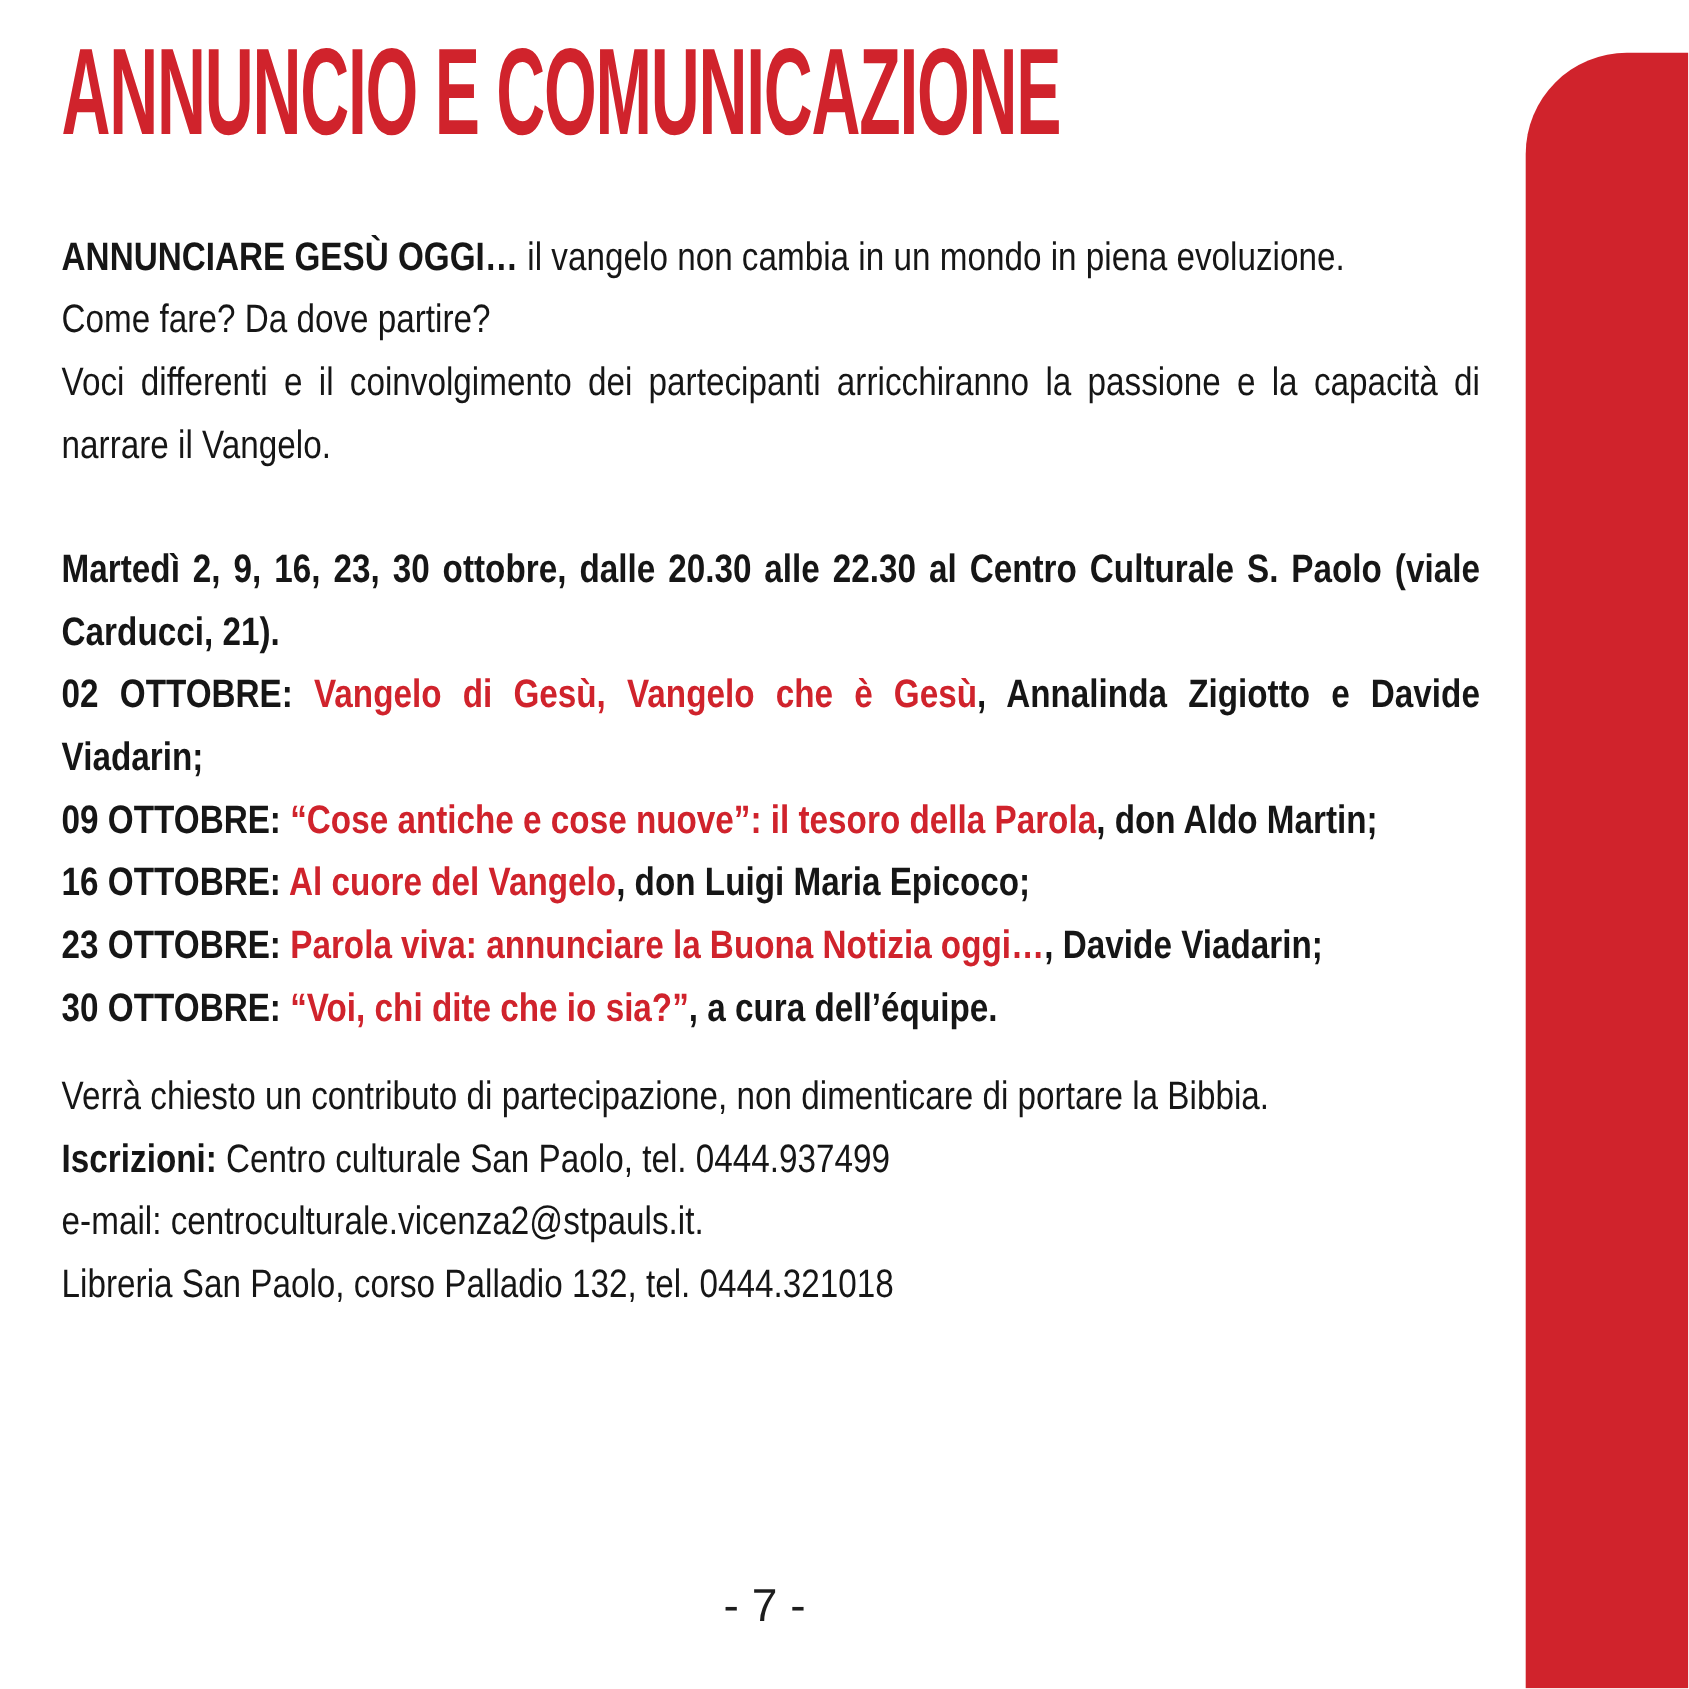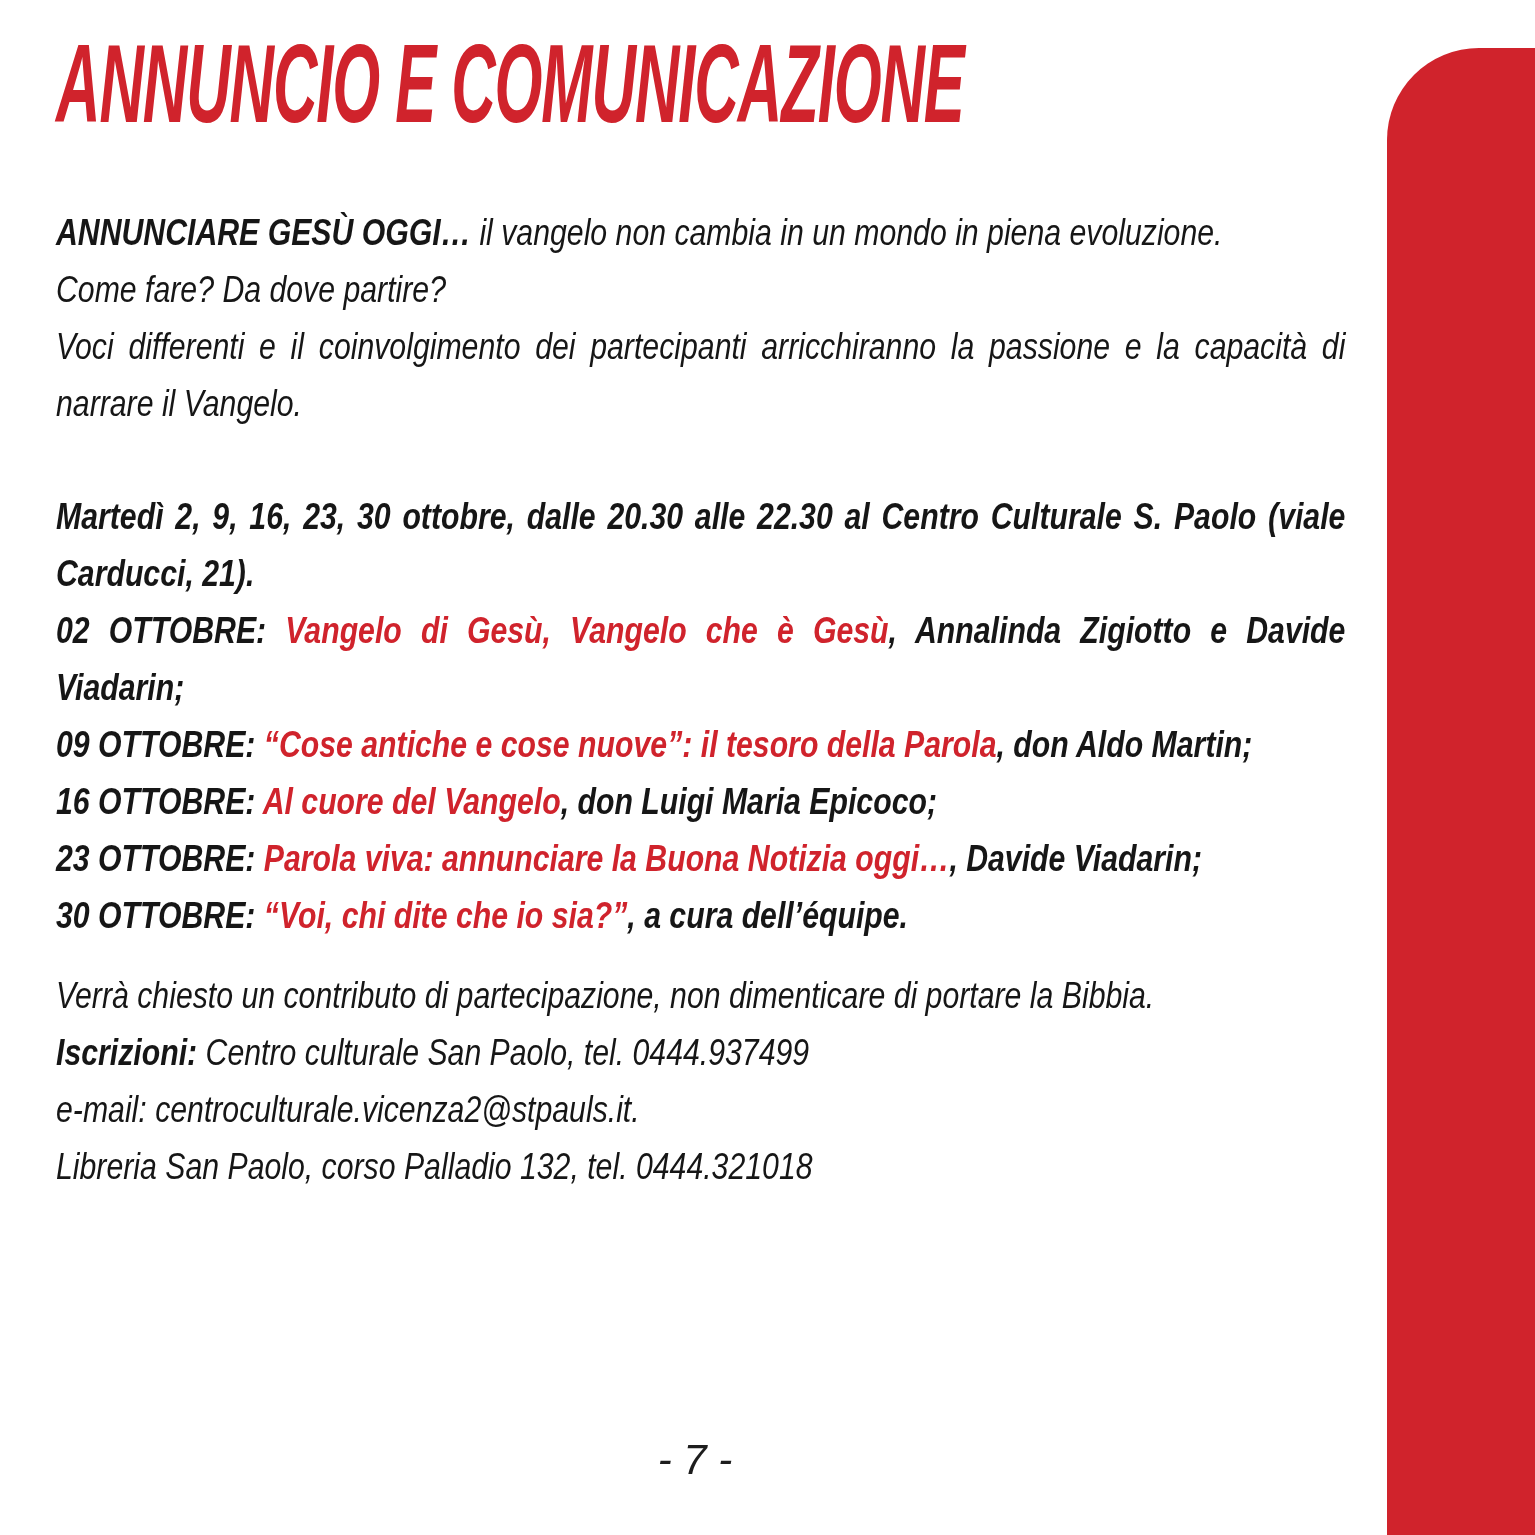--- a/index.html
+++ b/index.html
@@ -8,21 +8,20 @@
     background: #ffffff;
   }
   .page {
     position: relative;
     width: 1535px;
     height: 1535px;
     background: #ffffff;
     overflow: hidden;
     font-family: "Liberation Sans", "DejaVu Sans", sans-serif;
     color: #161616;
-    font-style: italic;
   }
   .red-band {
     position: absolute;
     top: 48px;
     left: 1387px;
     right: 0;
     bottom: 0;
     background: var(--accent, #d0232c);
     border-top-left-radius: 92px;
   }

